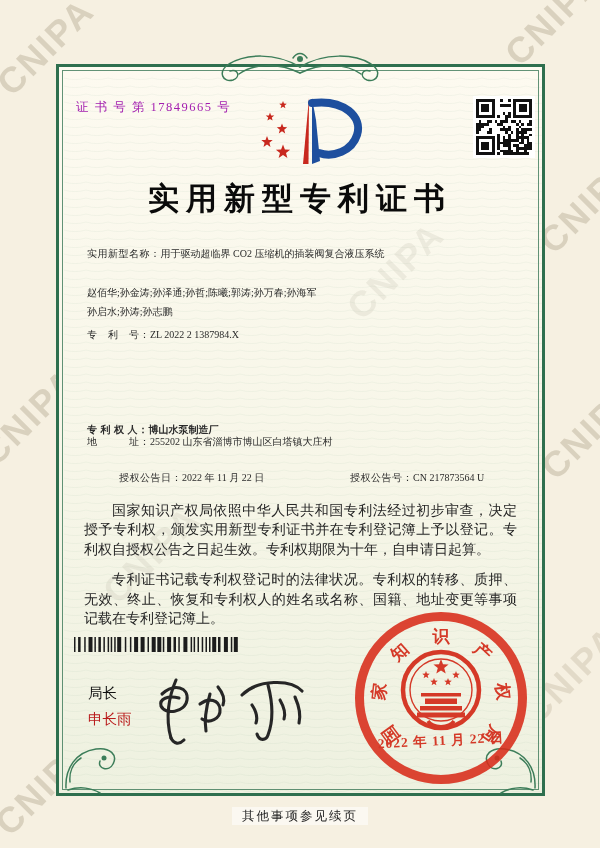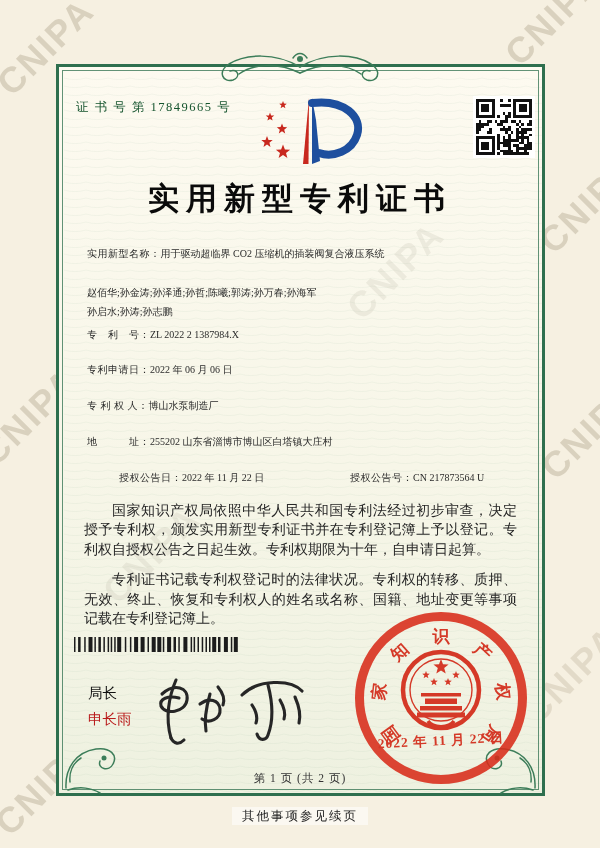--- a/index.html
+++ b/index.html
@@ -27,37 +27,37 @@
   }
   .frame-inner{position:absolute;inset:3px;border:1px solid rgba(46,111,78,.75);pointer-events:none;}
   .waves{position:absolute;inset:5px;width:479px;height:722px;opacity:.55;}
   .waves path{stroke:rgba(112,162,128,0.16);stroke-width:.8;fill:none;}
   
   .ornament{position:absolute;z-index:3;}
   .orn-top{left:205px;top:46px;width:190px;height:42px;}
   .orn-bl{left:60px;top:738px;width:62px;height:56px;}
   .orn-br{left:479px;top:738px;width:62px;height:56px;transform:scaleX(-1);}
   
-  .cert-no{position:absolute;left:76px;top:99px;font-size:12.5px;letter-spacing:1.5px;color:#14532d;z-index:3;}
+  .cert-no{position:absolute;left:76px;top:99px;font-size:12.5px;letter-spacing:1.5px;color:#a21caf;z-index:3;}
   .logo{position:absolute;left:246px;top:92px;width:120px;height:84px;z-index:3;}
   .qr{position:absolute;left:473px;top:96px;width:62px;height:62px;background:#fff;padding:3px;box-sizing:border-box;z-index:3;}
   .qr svg{width:100%;height:100%;shape-rendering:crispEdges;}
   .title{
     position:absolute;left:0;right:0;top:178px;text-align:center;
     font-size:31px;font-weight:bold;letter-spacing:7px;color:#0a0a0a;z-index:3;
   }
   
   .field{position:absolute;left:87px;right:58px;font-size:10px;color:#2b2b2b;z-index:3;line-height:18.5px;}
   .flabel{letter-spacing:.5px;}
   .fvalue{white-space:pre-line;}
   .f-name{top:245px;}
   .f-inventors{top:284px;display:flex;}
   .f-patent{top:326px;}
   .f-filing{top:361px;}
-  .f-patentee{top:397px;}
+  .f-patentee{top:421px;font-weight:bold;}
   .f-address{top:433px;}
   .f-grant{top:469px;margin-left:32px;}
   .f-grant .grant-no{position:absolute;left:231px;top:0;}
   
   .paras{position:absolute;left:73px;top:490px;width:455px;z-index:3;}
   .paras p{
     margin:11px;font-size:14px;line-height:19.4px;text-align:justify;
     text-indent:2em;color:#262626;
   }
   
@@ -405,23 +405,20 @@
   <div class="field f-name">
     <span class="flabel">实用新型名称：</span><span class="fvalue">用于驱动超临界 CO2 压缩机的插装阀复合液压系统</span>
   </div>
   <div class="field f-inventors">
       <span class="fvalue">赵佰华;孙金涛;孙泽通;孙哲;陈曦;郭涛;孙万春;孙海军
 孙启水;孙涛;孙志鹏</span>
   </div>
   <div class="field f-patent">
     <span class="flabel">专　利　号：</span><span class="fvalue">ZL 2022 2 1387984.X</span>
   </div>
-  <div class="field f-filing">
-    <span class="flabel">专利申请日：</span><span class="fvalue">2022 年 06 月 06 日</span>
-  </div>
   <div class="field f-patentee">
     <span class="flabel">专 利 权 人：</span><span class="fvalue">博山水泵制造厂</span>
   </div>
   <div class="field f-address">
     <span class="flabel">地　　　址：</span><span class="fvalue">255202 山东省淄博市博山区白塔镇大庄村</span>
   </div>
   <div class="field f-grant">
     <span><span class="flabel">授权公告日：</span><span class="fvalue">2022 年 11 月 22 日</span></span>
     <span class="grant-no"><span class="flabel">授权公告号：</span><span class="fvalue">CN 217873564 U</span></span>
   </div>
@@ -509,16 +506,15 @@
         </g>
       <path d="M30 55 h40 v3.5 h-40 z"></path>
       <path d="M34 60.5 h32 v5.5 h-32 z"></path>
       <path d="M29 68 h42 v4.5 h-42 z"></path>
       <path d="M26 74.5 h48 v5 h-48 z"></path>
       <path class="no-fill" d="M37 83 a14 9 0 0 0 26 0" stroke-width="3.5"></path>
     </svg>
     <div class="seal-date">2022 年 11 月 22 日</div>
   </div>
 
-  <div class="page-number">第 1 页 (共 2 页)</div>
   <div class="footer-note"><span>其他事项参见续页</span></div>
 
 </div>
 
 </body></html>

